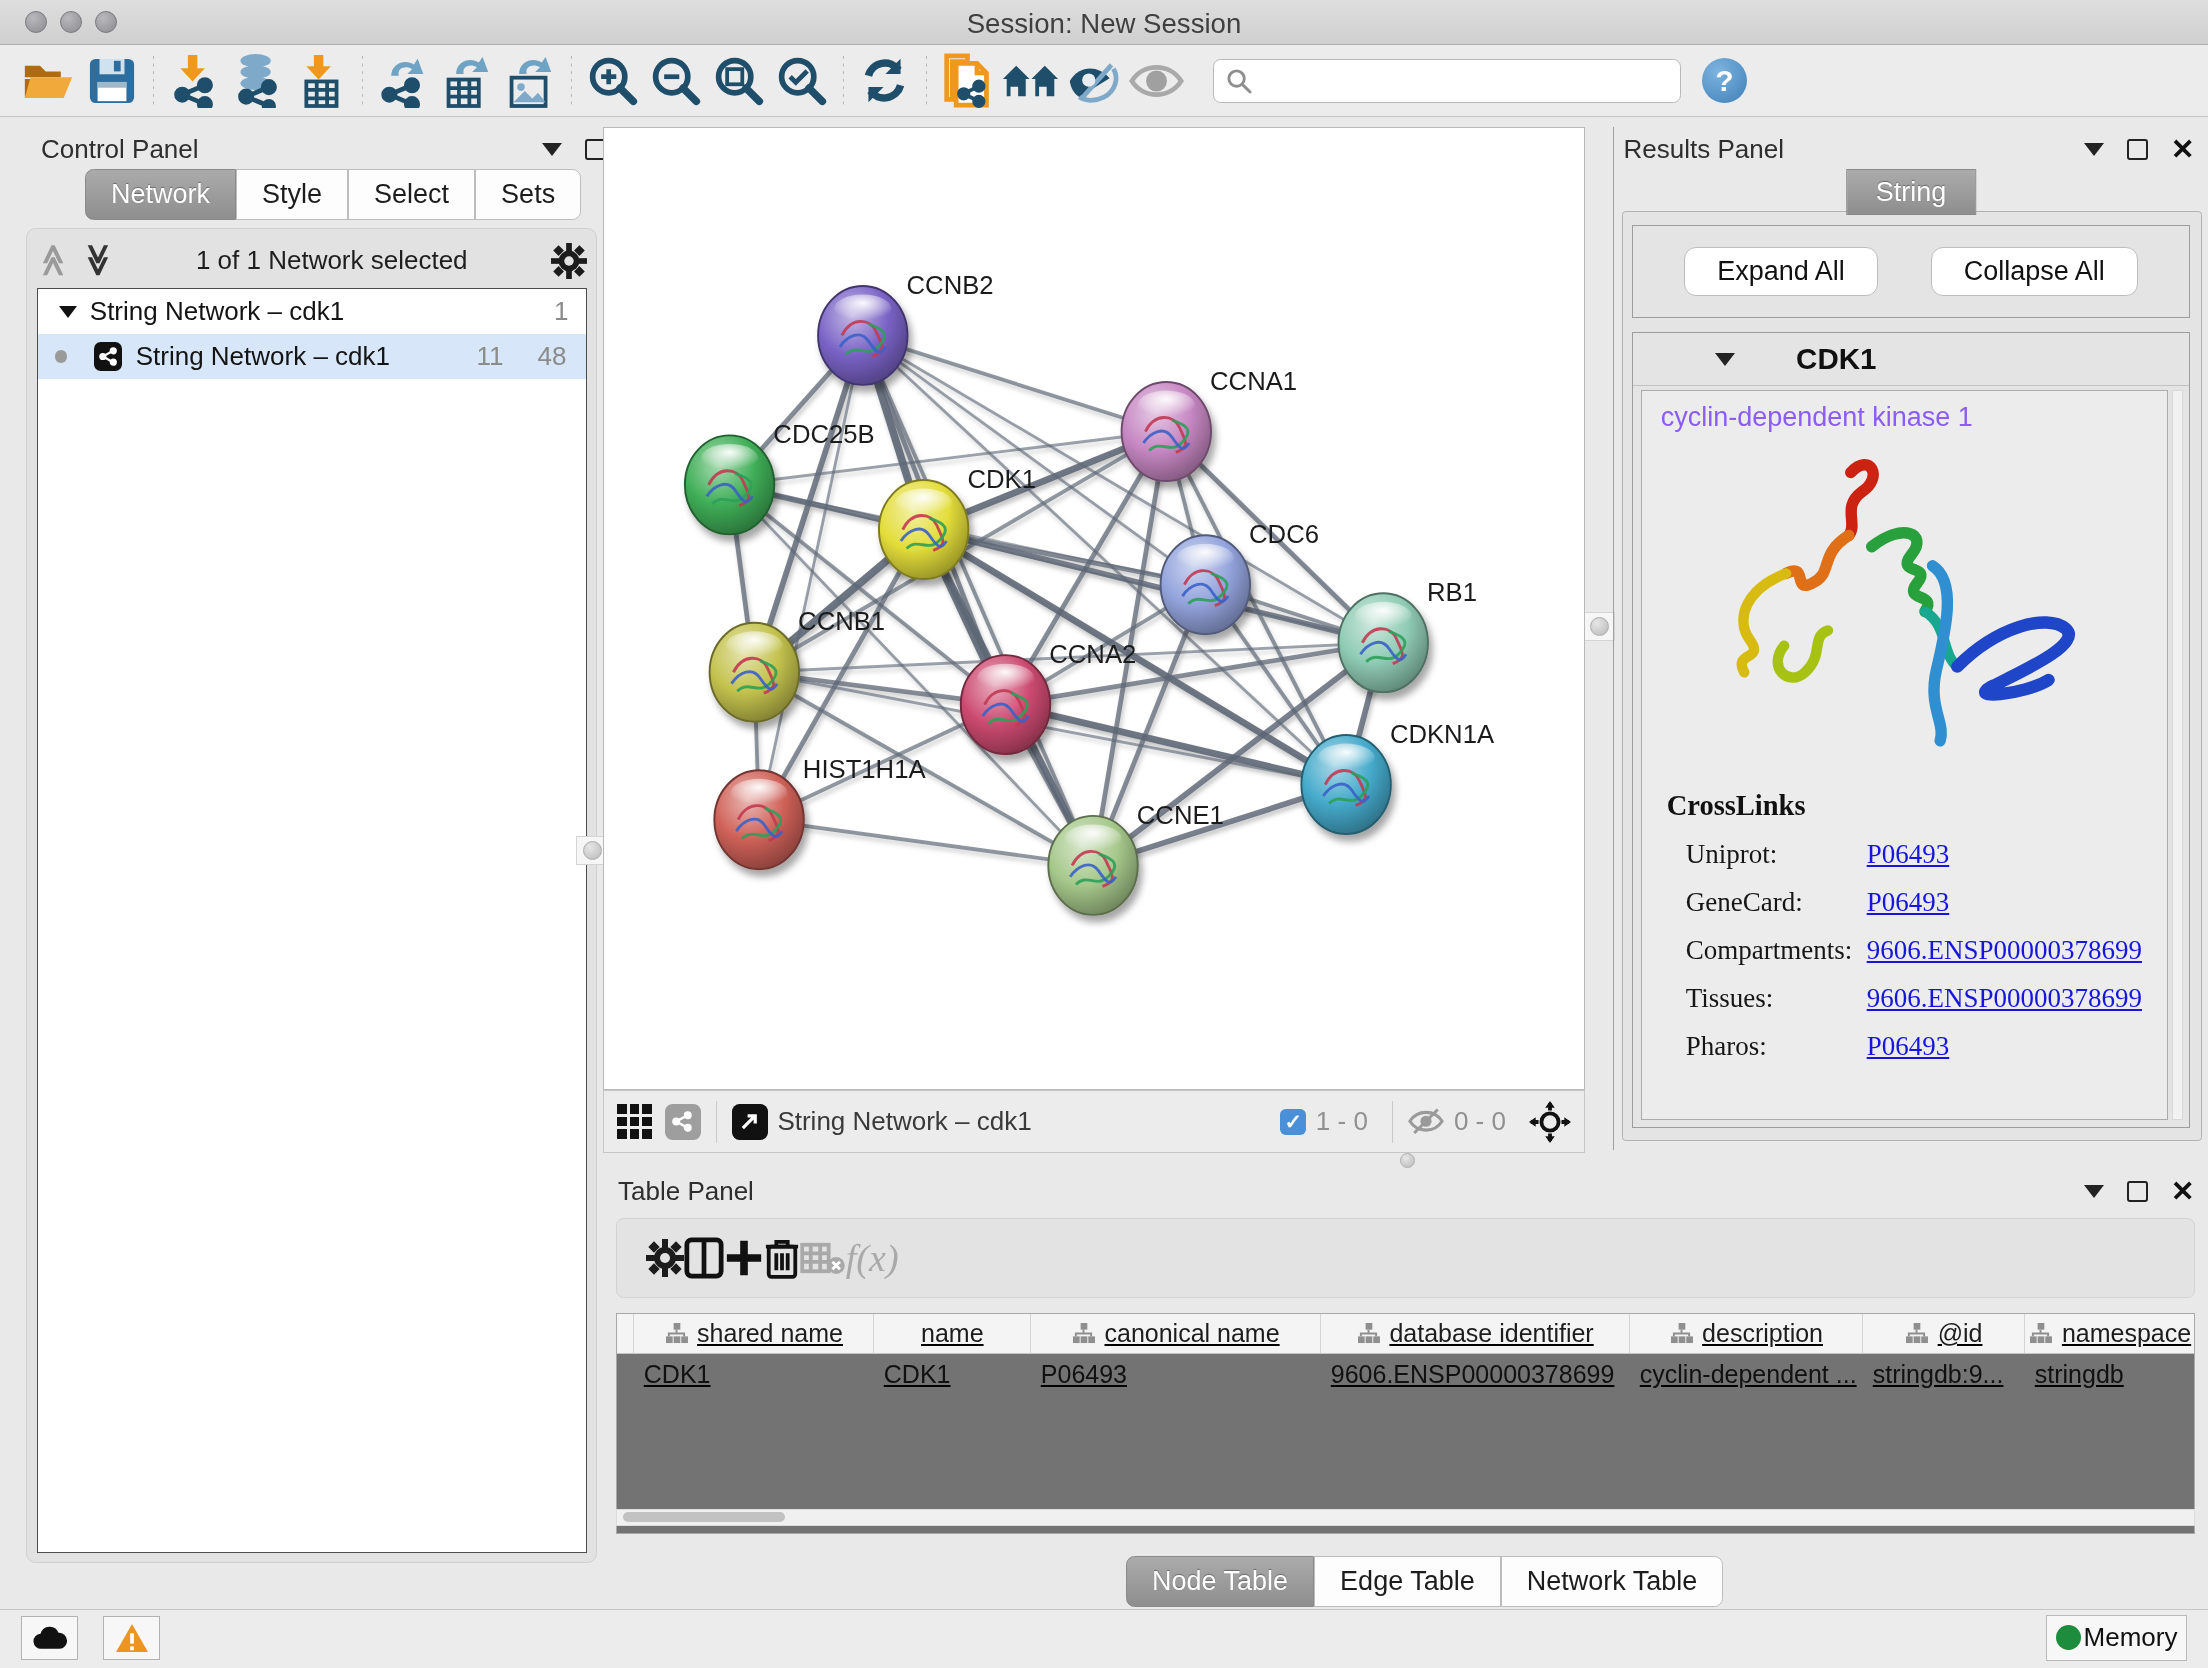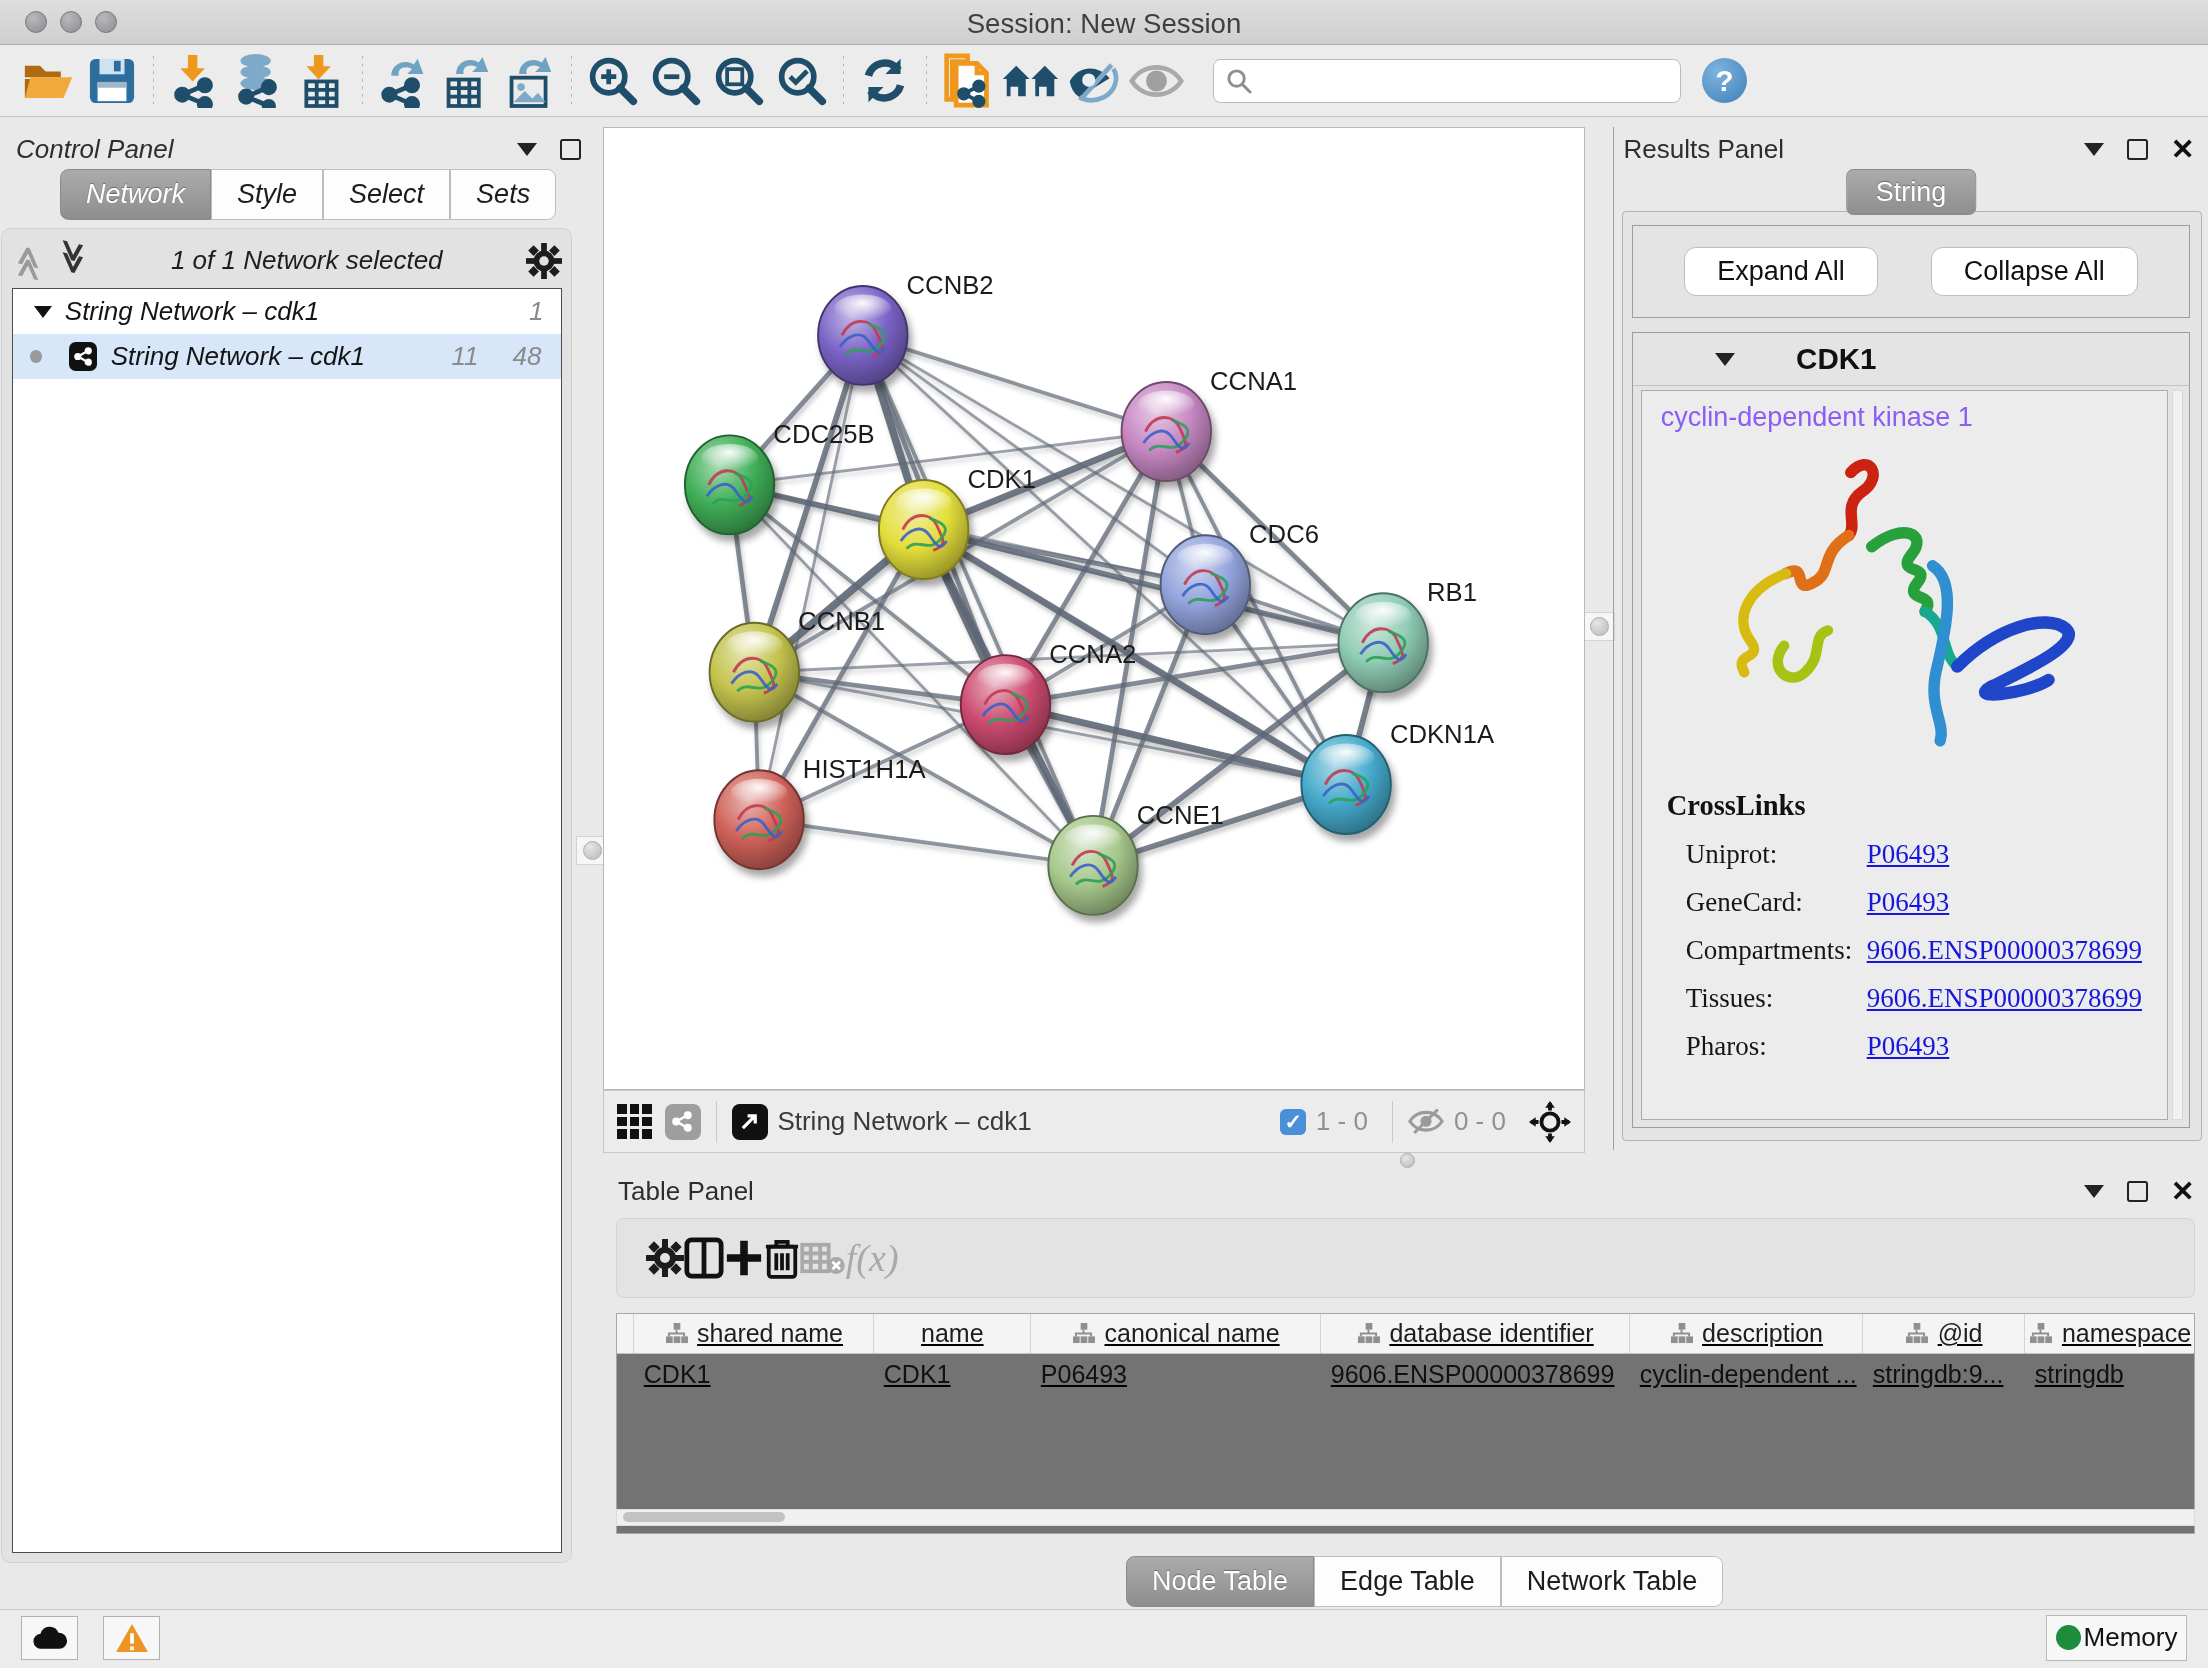--- a/index.html
+++ b/index.html
@@ -41,21 +41,21 @@
   .i-x{font-size:28.5px;font-weight:bold;color:#111;line-height:21px;}
 
   .tabbtn{height:51px;display:flex;align-items:center;justify-content:center;
     background:#fdfdfd;border:1px solid #bdbdbd;font-size:27px;color:#1c1c1c;padding:0 25px;}
   .tabbtn.first{border-radius:8.6px 0 0 8.6px;}
   .tabbtn.last{border-radius:0 8.6px 8.6px 0;}
   .tabbtn.sel{background:linear-gradient(#ababab,#8e8e8e);color:#fff;
     text-shadow:0 -1px 1px rgba(0,0,0,.35);border-color:#8a8a8a;}
 
   
-  #control-panel{left:1px;top:127px;width:640px;height:1436px;font-style:italic;}
+  #control-panel{left:26px;top:127px;width:640px;height:1436px;}
   #cp-tabs{position:absolute;top:42px;left:59px;display:flex;}
   #cp-body{position:absolute;top:101px;left:0;width:571px;height:1335px;
     background:#e2e2e2;border-radius:9.5px;border:1px solid #d0d0d0;}
   #cp-list-toolbar{position:absolute;top:7.6px;left:9.5px;right:9.5px;height:48px;
     display:flex;align-items:center;}
   .chev{font-size:32px;font-weight:bold;line-height:28.5px;}
   #cp-list-title{flex:1;text-align:center;font-size:26px;color:#1e1e1e;}
   #cp-list{position:absolute;top:59px;left:9.5px;right:9.5px;bottom:9.5px;background:#fff;
     border:1.9px solid #4c4c4c;}
   .tree-row{height:45px;display:flex;align-items:center;font-size:26px;color:#141414;}
@@ -653,21 +653,21 @@
 
 <div id="results-panel" class="abs">
   <div class="panel-hdr" style="left:9.5px">
     <span>Results Panel</span>
     <span class="hdr-controls">
       <span class="i-tri"></span>
       <span class="i-square"></span>
       <span class="i-x">✕</span>
     </span>
   </div>
-  <div id="rp-tab" class="tabbtn sel" style="border-radius:7px">String</div>
+  <div id="rp-tab" class="tabbtn sel" style="border-radius:0">String</div>
   <div id="rp-body">
     <div id="rp-btnbox">
       <div class="rp-btn">Expand All</div>
       <div class="rp-btn">Collapse All</div>
     </div>
     <div id="rp-protein-box">
       <div id="rp-prot-hdr">
         <span class="i-tri" style="margin-left:82px"></span>
         <span id="rp-prot-name">CDK1</span>
       </div>

